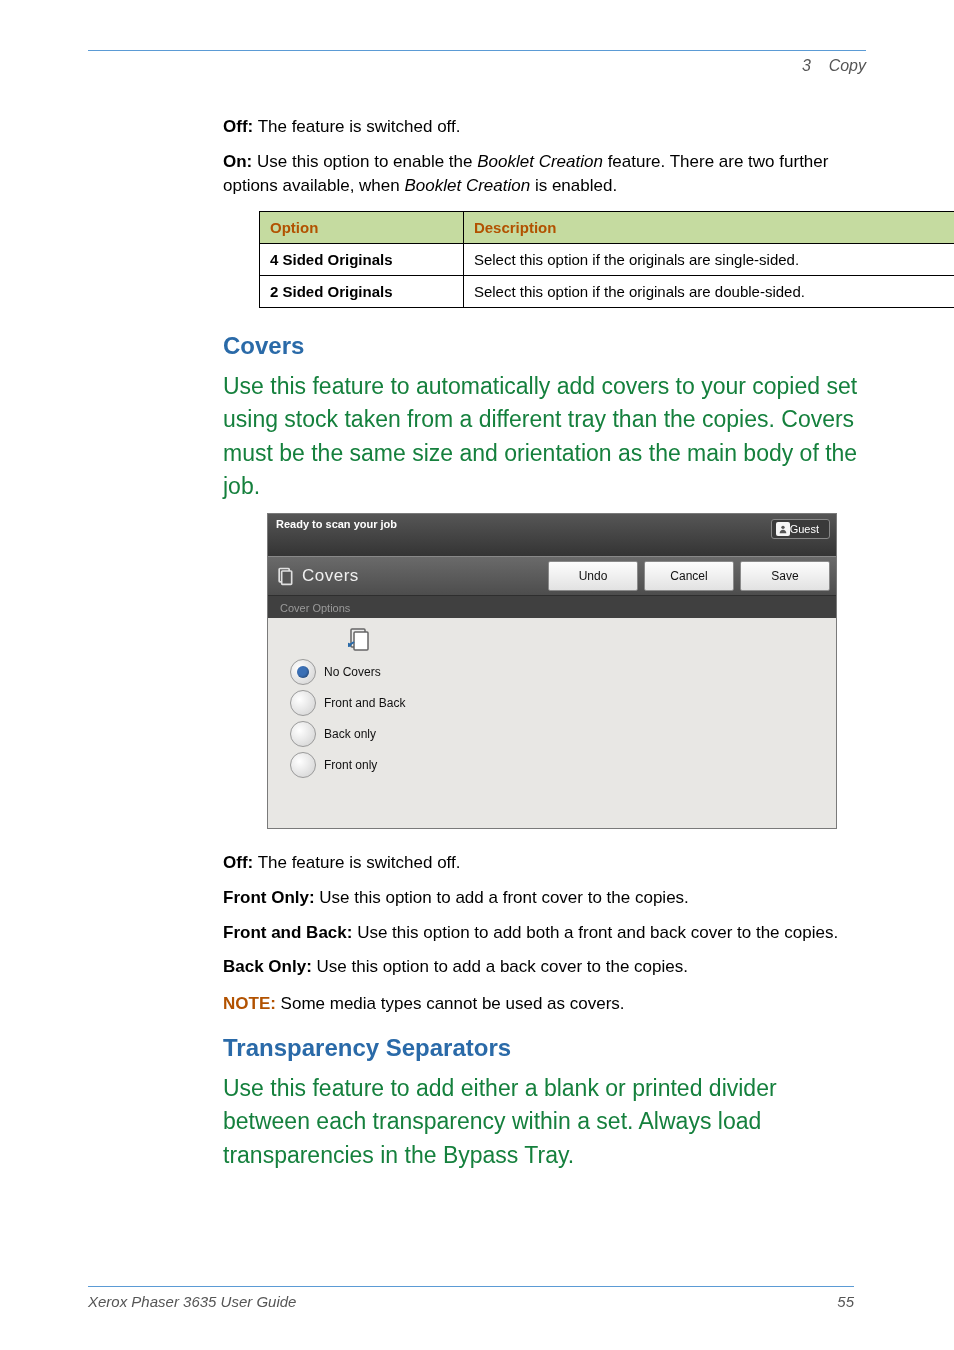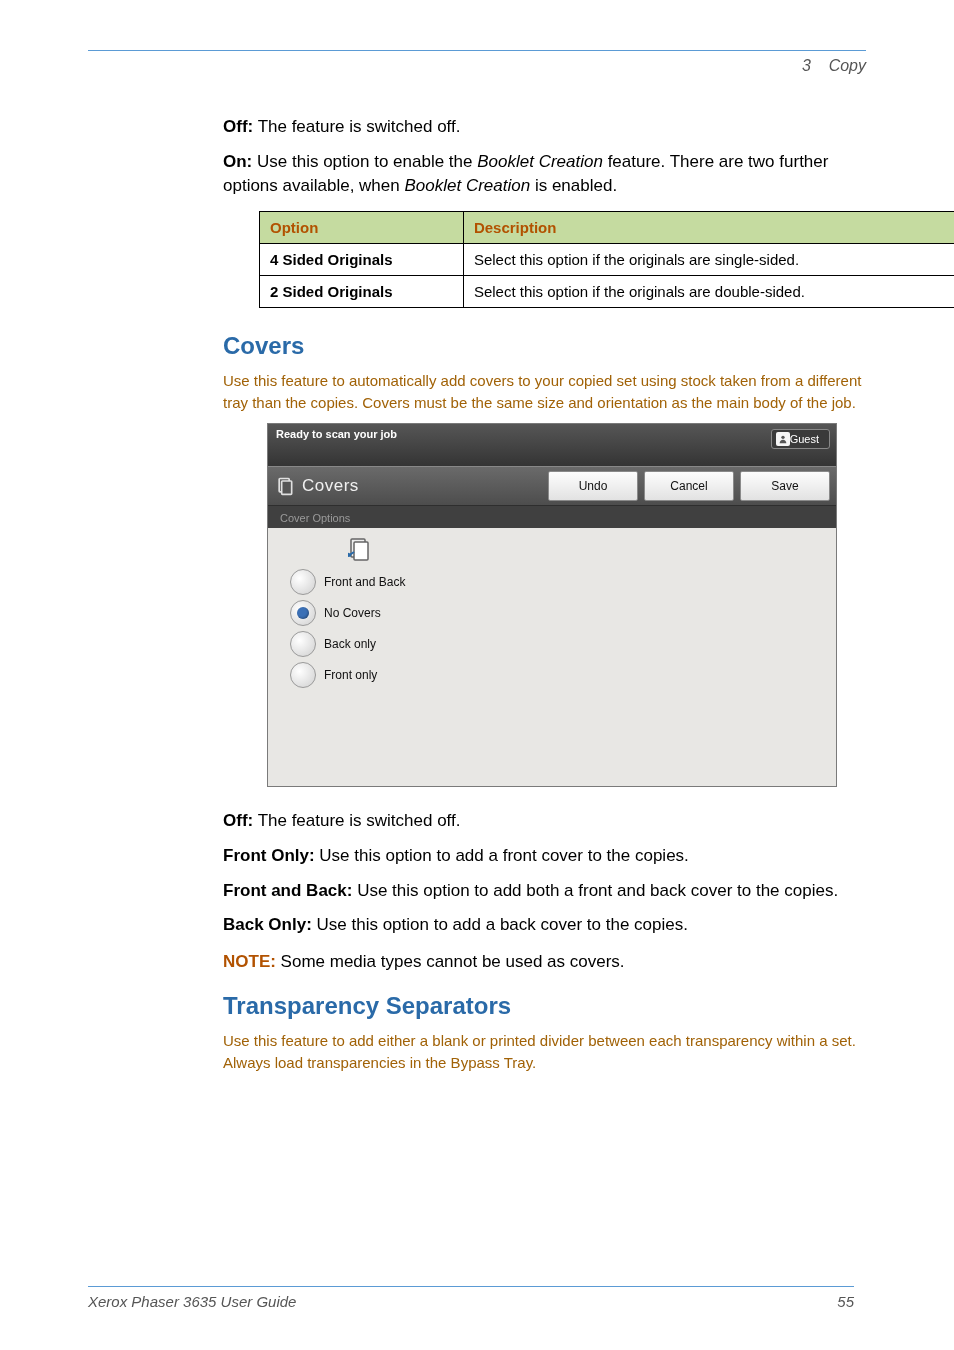--- a/index.html
+++ b/index.html
@@ -58,21 +58,21 @@
     }
     .note-line {
       font-size: 17px;
       margin: 14px 0 20px 0;
     }
     .note-line .note-label { color: #b25200; font-weight: 700; }
     
     .ui-shot {
       margin: 4px 0 22px 44px;
       width: 570px;
-      height: 364px;
+      height: 316px;
       border: 1px solid #7a7a7a;
       background: #e8e7e4;
       position: relative;
       overflow: hidden;
     }
     .ui-topbar {
       height: 42px;
       background: linear-gradient(#565656,#343434);
       display: flex;
       align-items: flex-start;
@@ -177,23 +177,23 @@
       background: #3b70b6;
       top: 50%; left: 50%;
       transform: translate(-50%,-50%);
       box-shadow: inset -1px -1px 2px rgba(0,0,0,0.3);
     }
     .radio-label {
       font-size: 12px;
       color: #111;
     }
     .body-text {
-      font-size: 15px;
+      font-size: 23px;
       line-height: 1.45;
-      color: #a16207;
+      color: #15803d;
     }
     .footer {
       position: absolute;
       bottom: 40px;
       left: 88px;
       right: 100px;
     }
     .footer-line { border-top: 1px solid #5b9bd5; margin-bottom: 6px; }
     .footer-row {
       display: flex; justify-content: space-between;
@@ -274,26 +274,26 @@
     <div class="radio-area">
       <div class="doc-icon">
         <svg width="24" height="28" viewBox="0 0 24 28" fill="none" stroke="#666" stroke-width="1.5">
           <rect x="3" y="3" width="14" height="18" rx="1" fill="#eee"></rect>
           <rect x="6" y="6" width="14" height="18" rx="1" fill="#fff"></rect>
           <path d="M0 20 l6 -4" stroke="#2a6aa8" stroke-width="2"></path>
           <path d="M0 20 l3 -0.5 M0 20 l1 -3" stroke="#2a6aa8" stroke-width="2"></path>
         </svg>
       </div>
       <div class="radio-row">
+        <div class="radio-outer selected"></div>
+        <span class="radio-label">No Covers</span>
+      </div>
+      <div class="radio-row">
         <div class="radio-outer"></div>
         <span class="radio-label">Front and Back</span>
-      </div>
-      <div class="radio-row">
-        <div class="radio-outer selected"></div>
-        <span class="radio-label">No Covers</span>
       </div>
       <div class="radio-row">
         <div class="radio-outer"></div>
         <span class="radio-label">Back only</span>
       </div>
       <div class="radio-row">
         <div class="radio-outer"></div>
         <span class="radio-label">Front only</span>
       </div>
     </div>

